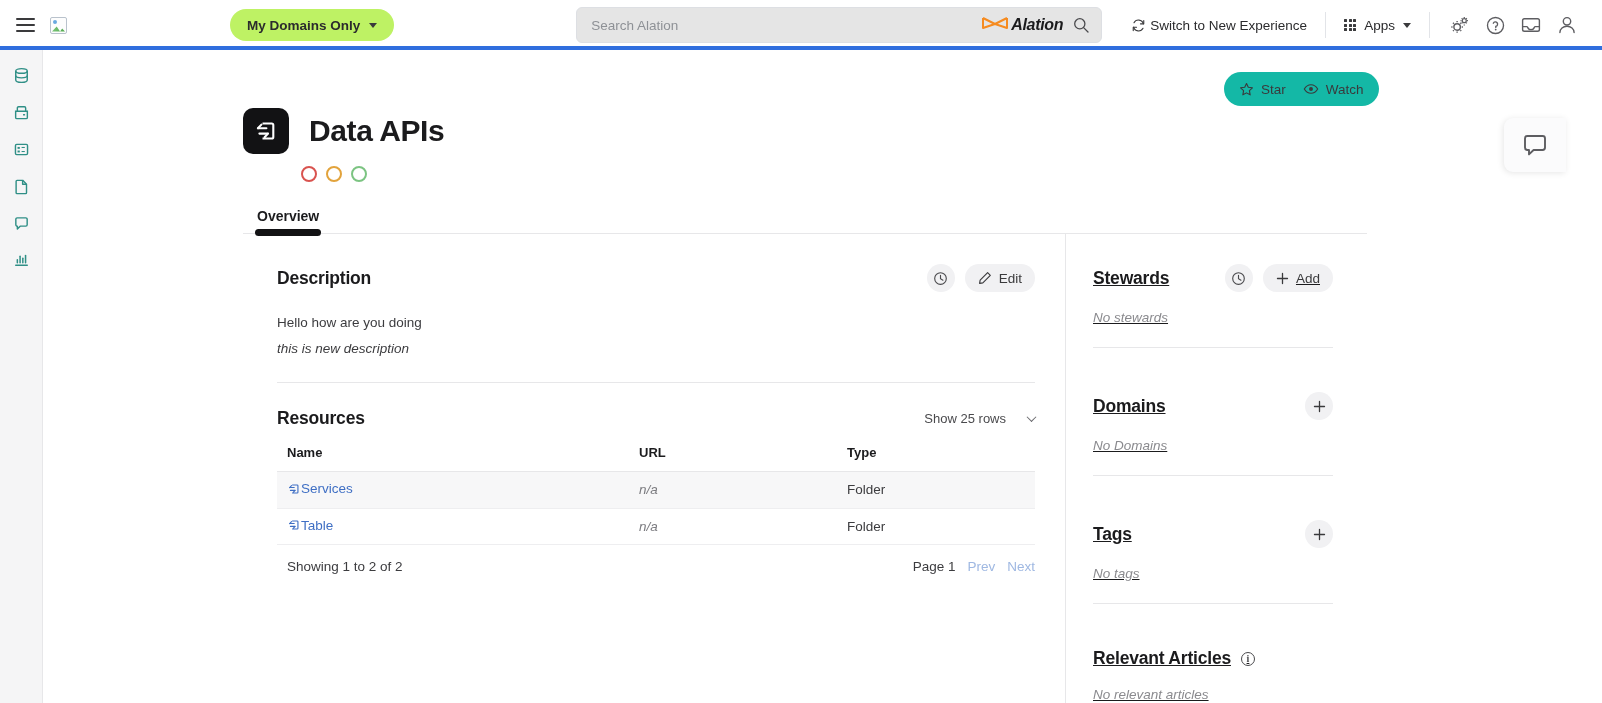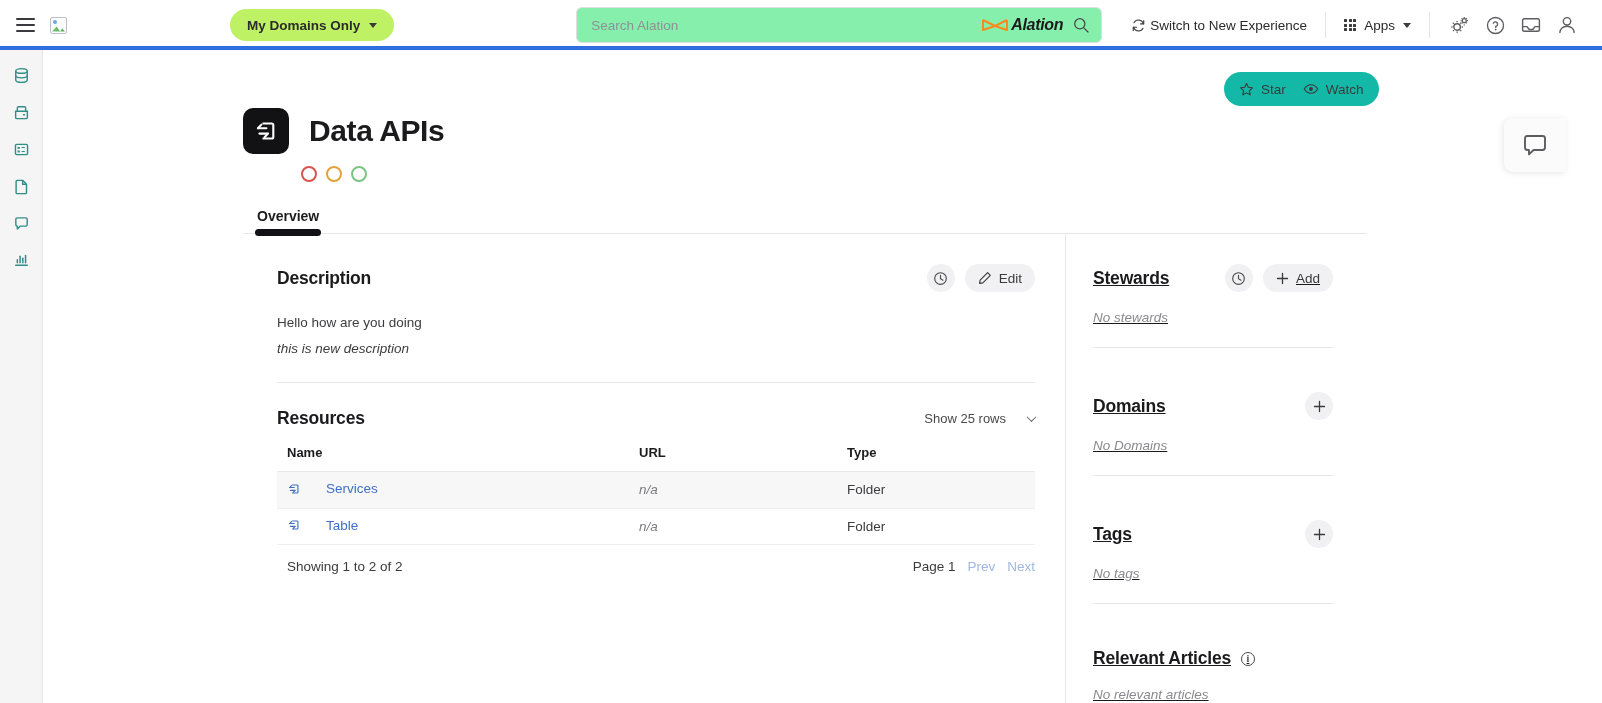--- a/index.html
+++ b/index.html
@@ -95,36 +95,36 @@
 
   .searchbox {
     margin-left: 182px;
     width: 526px;
     height: 36px;
     border: 1px solid #dddfe3;
     border-radius: 6px;
     display: flex;
     align-items: center;
     padding: 0 12px 0 14px;
-    background: #86efac;
+    background: #e5e5e5;
   }
   .search-input {
     flex: 1;
     border: none;
     outline: none;
     font-size: 13.5px;
     font-family: inherit;
     color: #2b2b2d;
     background: transparent;
   }
   .search-input::placeholder { color: #8e9196; }
 
   .alation-logo {
     display: flex;
-    align-items: center;
+    align-items: flex-start;
     gap: 3px;
     margin-right: 10px;
   }
   .alation-mark { width: 26px; height: 14px; display: block; }
   .alation-word {
     font-size: 16px;
     font-weight: 700;
     font-style: italic;
     letter-spacing: -0.3px;
     color: #1b1b1d;
@@ -373,21 +373,21 @@
   tbody td {
     font-size: 13.5px;
     color: #3c3c3f;
     padding: 9px 0 9px 10px;
     border-bottom: 1px solid #eeeef0;
   }
   tbody tr.alt td { background: #f7f7f8; }
   .cell-link {
     display: inline-flex;
     align-items: center;
-    gap: 25px;
+    gap: 0;
     color: #3f6fc4;
     cursor: pointer;
   }
   .na { font-style: italic; color: #7c7c80; }
 
   .tfoot {
     display: flex;
     align-items: center;
     padding: 14px 0 0 10px;
     font-size: 13.5px;

